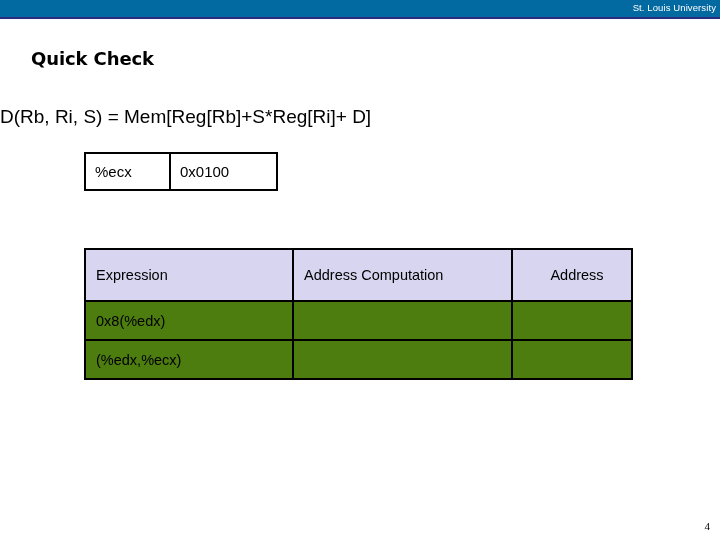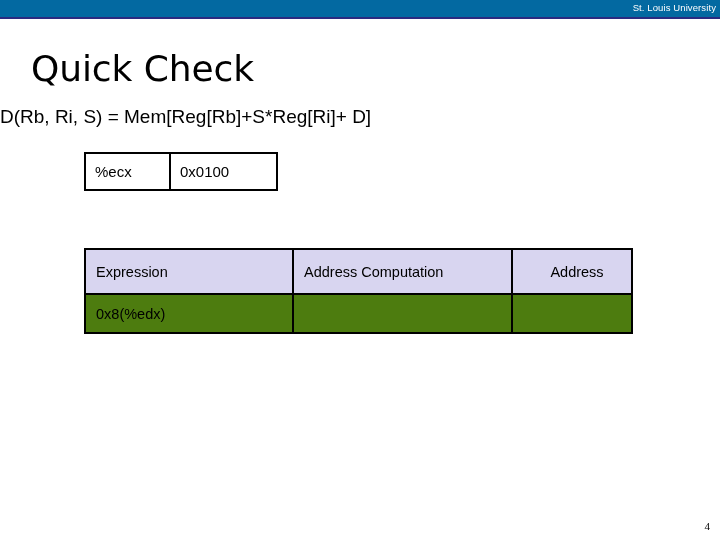--- a/index.html
+++ b/index.html
@@ -36,22 +36,22 @@
     font-family: "Liberation Sans", sans-serif;
     letter-spacing: 0.1px;
     white-space: nowrap;
   }
 
   
   #slide-title {
     position: absolute;
     left: 31px;
     top: 48px;
-    font-size: 36px;
-    font-weight: normal;
+    font-size: 18px;
+    font-weight: bold;
     color: #000000;
     font-family: "DejaVu Sans", sans-serif;
     letter-spacing: -0.1px;
     white-space: nowrap;
   }
 
   
   #formula {
     position: absolute;
     left: 0;
@@ -102,21 +102,21 @@
     font-weight: normal;
     color: #000000;
     font-family: "Liberation Sans", sans-serif;
     vertical-align: middle;
     text-align: left;
     background: #4d7c0f;
     box-sizing: border-box;
   }
   #expr-table thead th {
     background: #d8d5f0;
-    height: 45px;
+    height: 52px;
   }
   #expr-table .col-expr { width: 208px; }
   #expr-table .col-calc { width: 219px; }
   #expr-table .col-addr { width: 120px; text-align: center; }
 
   
   #page-number {
     position: absolute;
     right: 10px;
     bottom: 8px;
@@ -152,16 +152,21 @@
       <th class="col-calc">Address Computation</th>
       <th class="col-addr">Address</th>
     </tr>
   </thead>
   <tbody>
     <tr>
       <td class="col-expr">0x8(%edx)</td>
       <td class="col-calc"></td>
       <td class="col-addr"></td>
     </tr>
+    <tr>
+      <td class="col-expr">(%edx,%ecx)</td>
+      <td class="col-calc"></td>
+      <td class="col-addr"></td>
+    </tr>
   </tbody>
 </table>
 
 <div id="page-number">4</div>
 
 </body></html>

